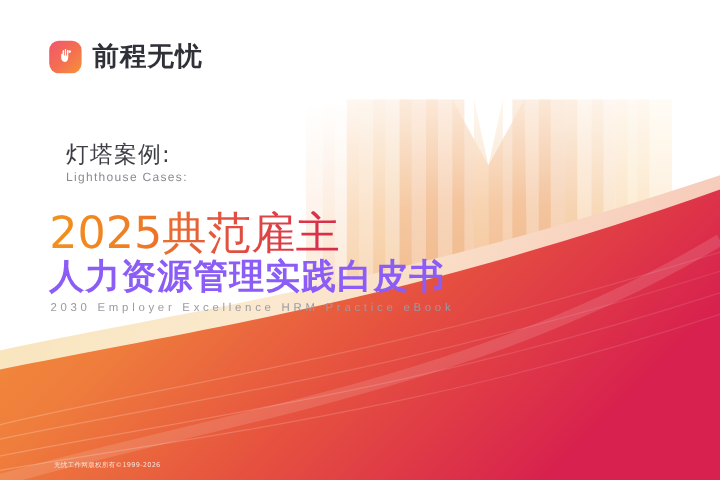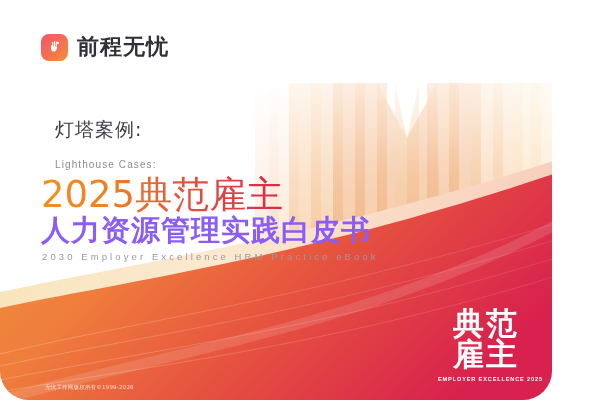--- a/index.html
+++ b/index.html
@@ -1,38 +1,38 @@
 <!DOCTYPE html>
 <html><head>
 <meta charset="utf-8">
 <style>
   html,body{margin:0;padding:0;background:#fff;}
   body{width:600px;height:400px;overflow:hidden;
        font-family:"Liberation Sans","DejaVu Sans",sans-serif;}
 
-  #cover{position:relative;width:552px;height:400px;background:#ffffff;overflow:hidden;border-radius:29px;}
+  #cover{position:relative;width:600px;height:400px;background:#ffffff;overflow:hidden;}
 
   
   #book-graphic{position:absolute;left:255px;top:40px;width:305px;height:300px;}
   #red-sweep{position:absolute;left:0;bottom:0;width:600px;height:260px;}
 
   
   #logo-row{position:absolute;left:41px;top:32px;display:flex;align-items:center;gap:9px;}
   #logo-mark{width:27px;height:27px;border-radius:8px;
       background:linear-gradient(135deg,#f2566f 0%,#f4704f 55%,#f79237 100%);
       display:flex;align-items:center;justify-content:center;flex:none;}
   #logo-text{font-size:22px;font-weight:bold;color:#2f3038;letter-spacing:1px;
       font-family:"DejaVu Sans","Liberation Sans",sans-serif;white-space:nowrap;}
 
   
   #kicker{position:absolute;left:41px;top:119px;display:flex;align-items:flex-end;gap:9px;}
   #kicker-bar{width:5px;background:#d8294c;border-radius:1px;flex:none;}
   #kicker-cn{font-size:19px;color:#3d3d45;letter-spacing:1px;line-height:1.15;
       font-family:"DejaVu Sans","Liberation Sans",sans-serif;white-space:nowrap;}
-  #kicker-en{font-size:10px;color:#8a8a92;letter-spacing:1.1px;margin-top:18px;
+  #kicker-en{font-size:10px;color:#8a8a92;letter-spacing:1.1px;margin-top:2px;
       font-family:"Liberation Sans",sans-serif;white-space:nowrap;}
 
   
   #headline{position:absolute;left:41px;top:176px;font-size:37px;font-weight:normal;
       letter-spacing:0px;line-height:1;white-space:nowrap;
       font-family:"DejaVu Sans","Liberation Sans",sans-serif;
       background:linear-gradient(90deg,#f2911e 0%,#ef7d23 30%,#e2503f 62%,#d8294c 100%);
       -webkit-background-clip:text;background-clip:text;color:transparent;
       -webkit-text-fill-color:transparent;}
 
@@ -165,21 +165,14 @@
     </div>
   </div>
 
   <div id="headline">2025典范雇主</div>
 
   <div id="subtitle">人力资源管理实践白皮书</div>
   <div id="subtitle-en">2030 Employer Excellence HRM Practice eBook</div>
 
   <div id="copyright">无忧工作网版权所有©1999-2026</div>
 
-  <div id="badge">
-    <div id="badge-cn">
-      <div>典范</div>
-      <div>雇主</div>
-    </div>
-    <div id="badge-en">EMPLOYER EXCELLENCE 2025</div>
-  </div>
 
 </div>
 
 </body></html>

